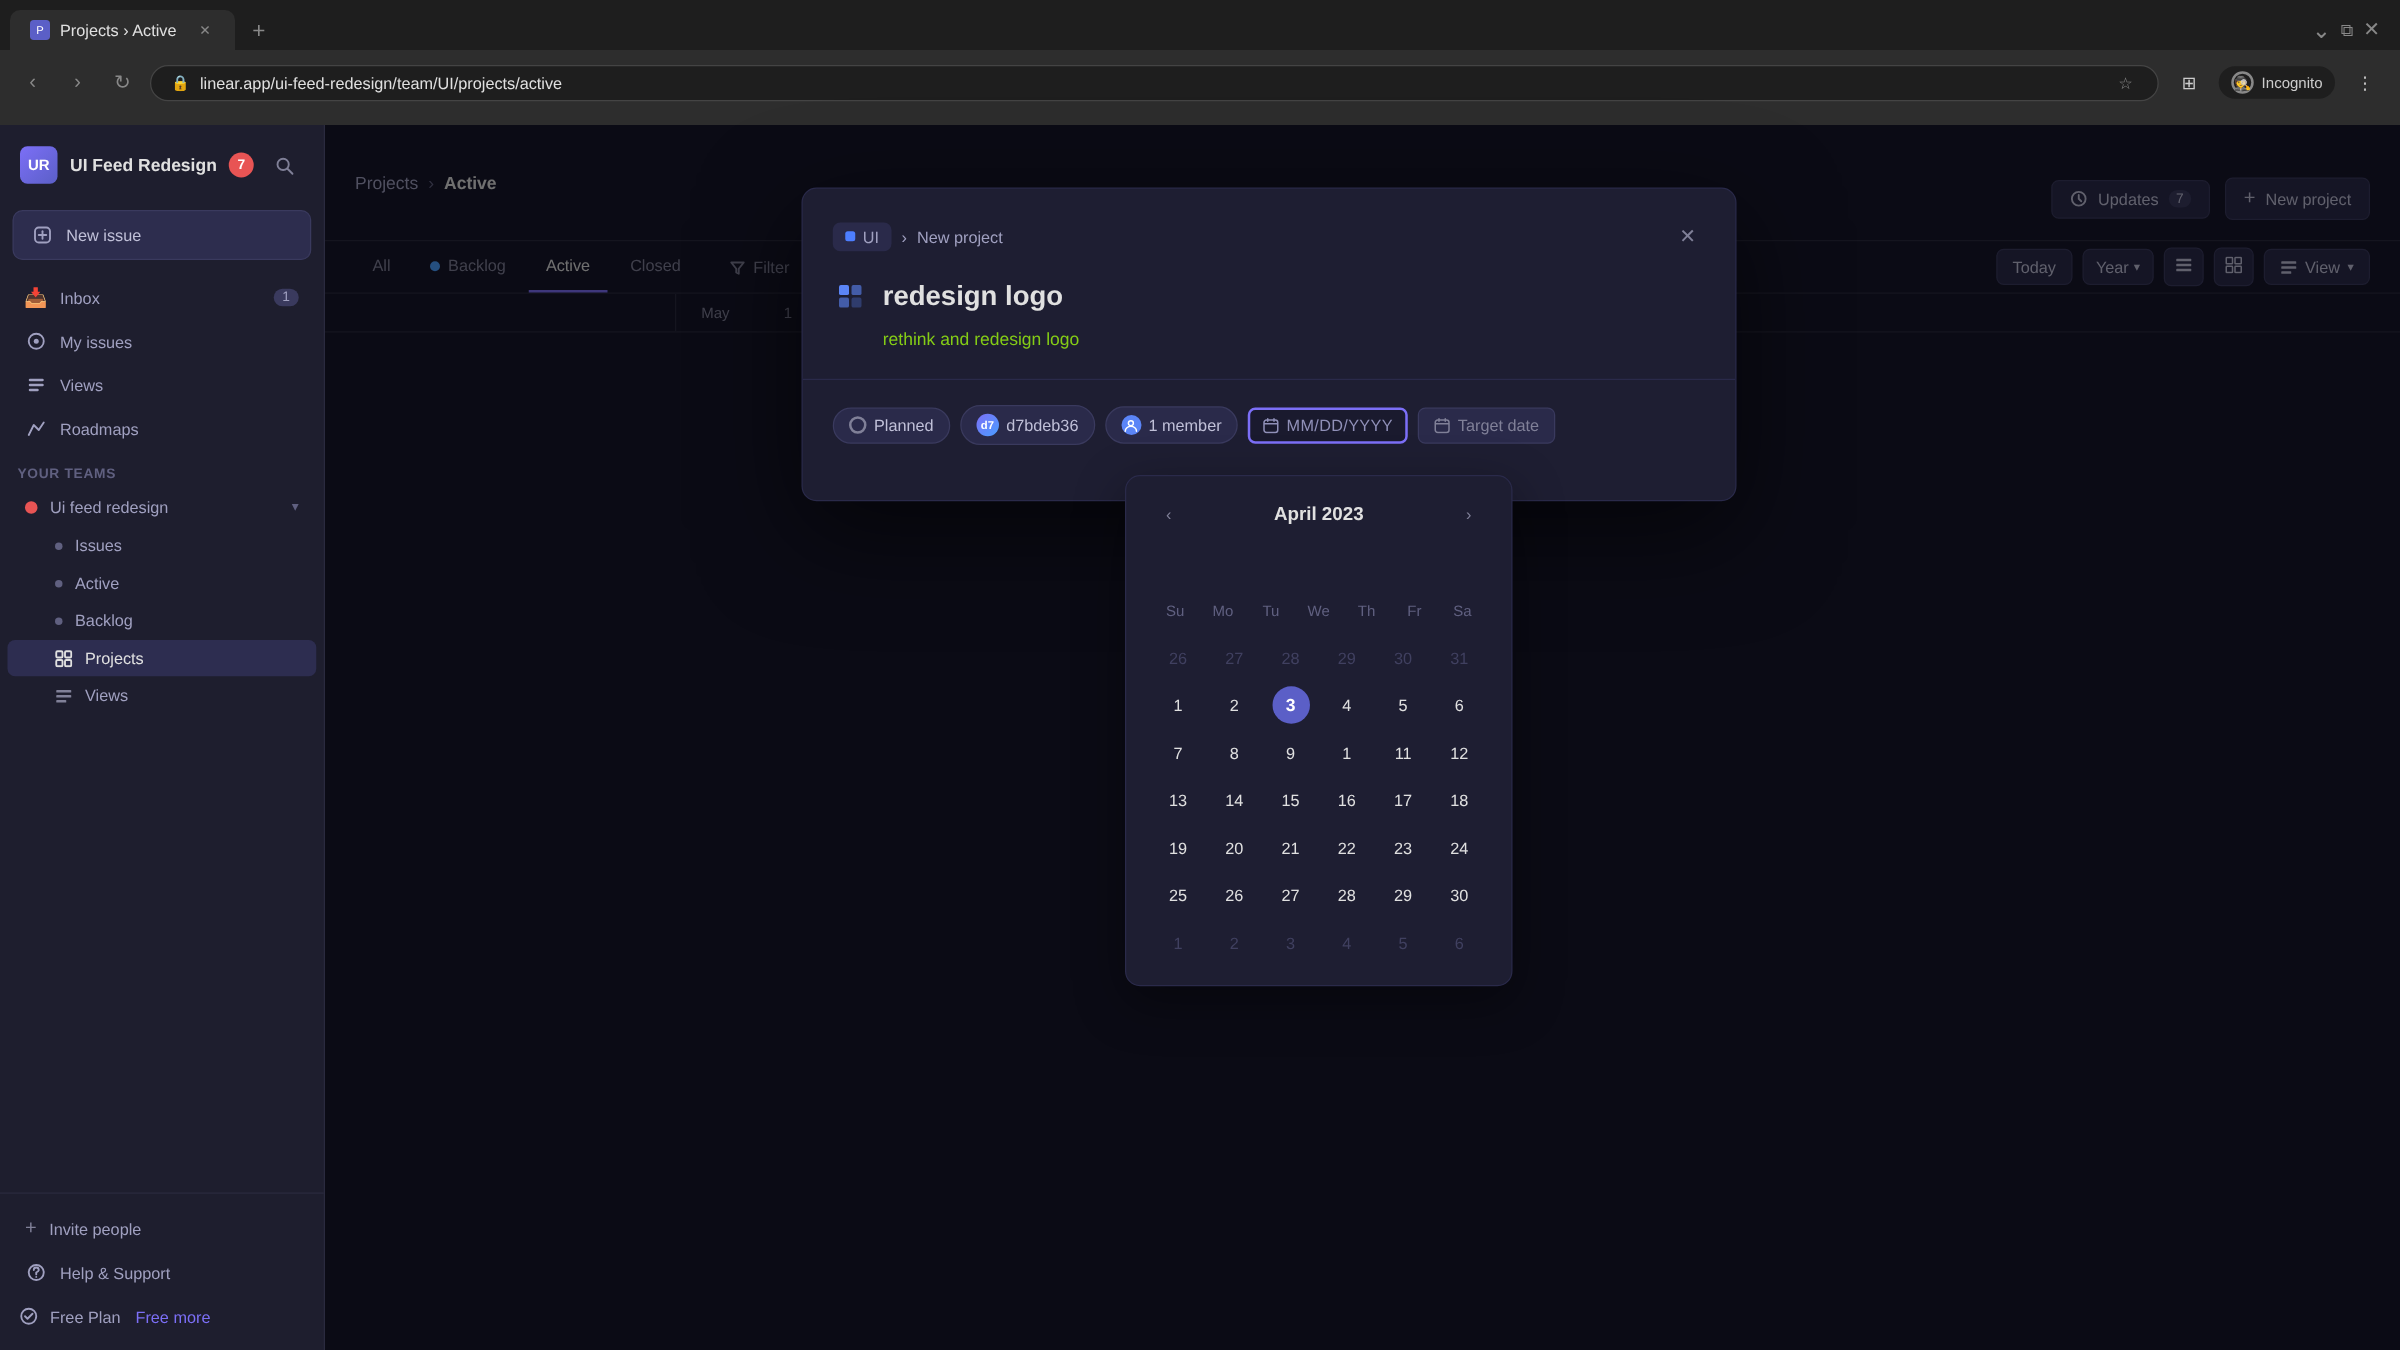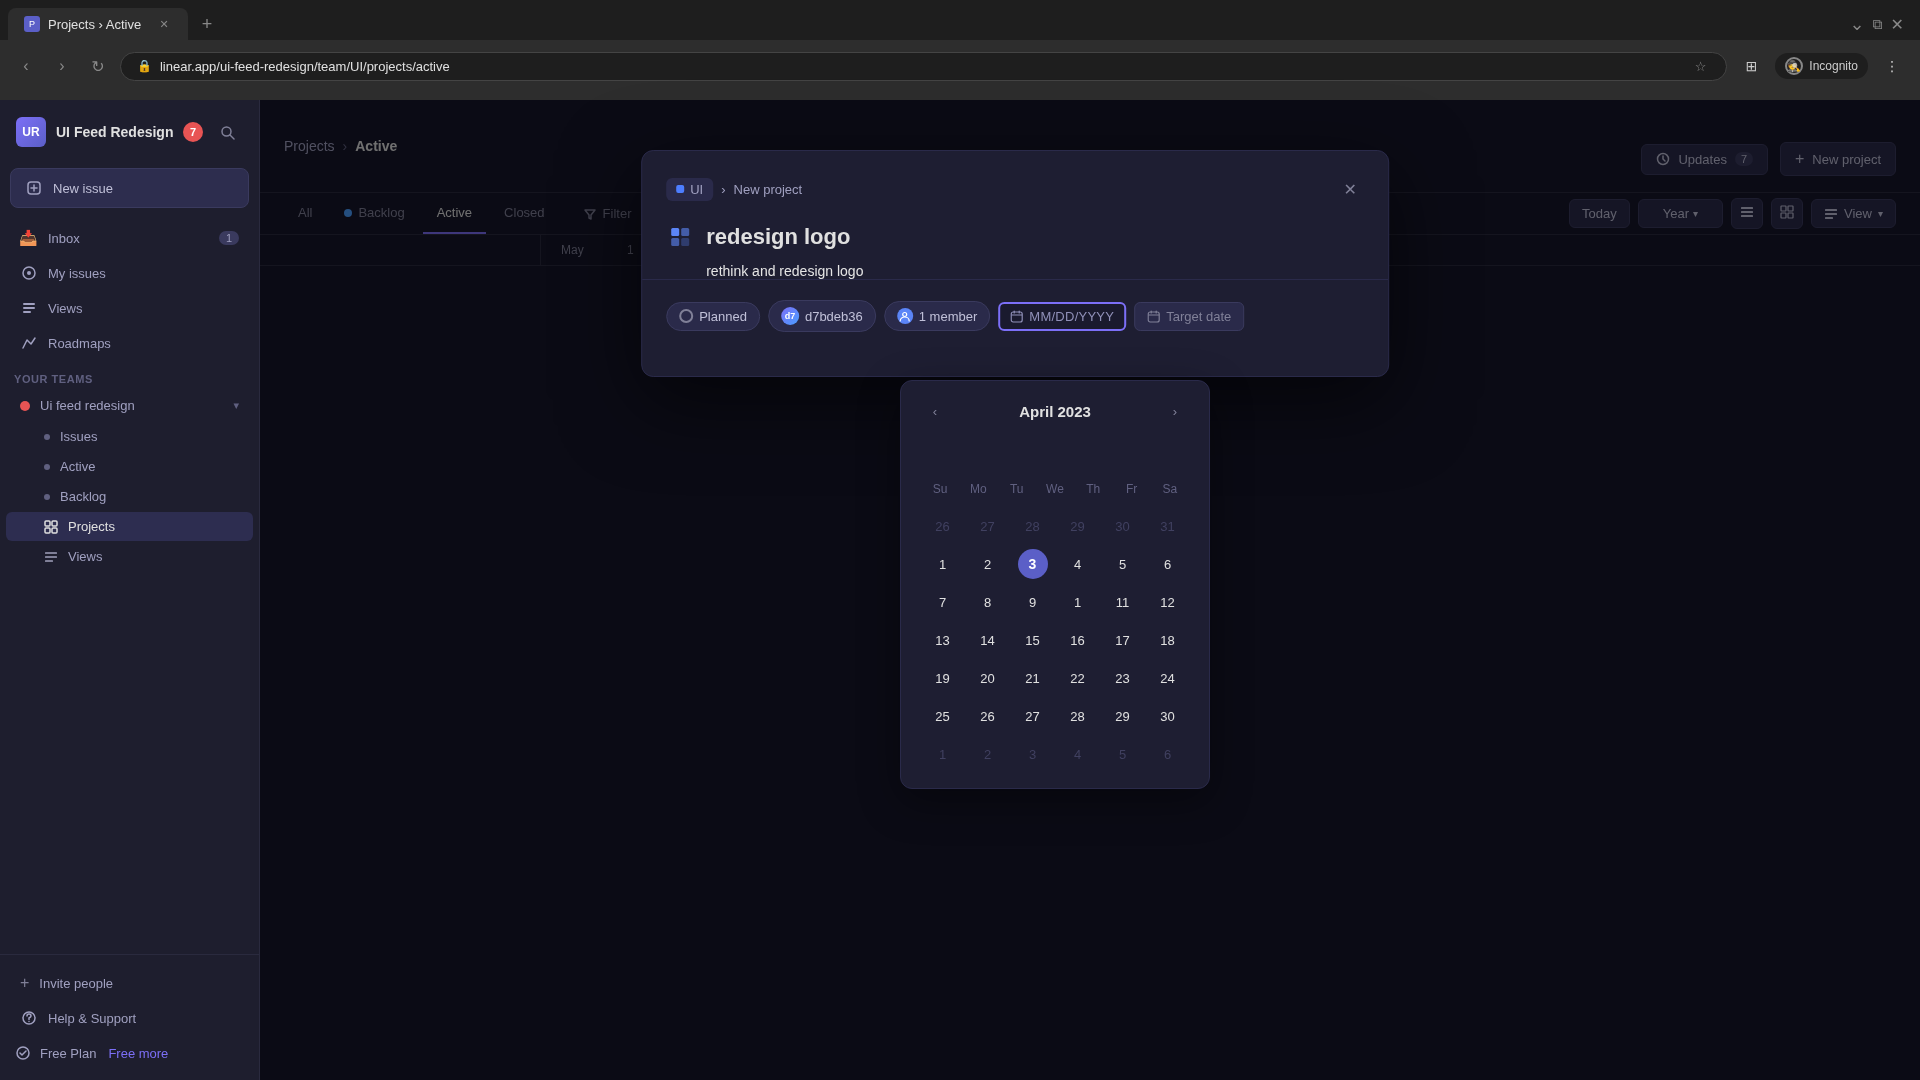--- a/index.html
+++ b/index.html
@@ -434,21 +434,21 @@
       border: 1px solid #3a3a5e;
       border-radius: 6px;
       color: #c0c0d8;
       font-size: 13px;
       cursor: pointer;
     }
     .year-select {
       display: flex;
       align-items: center;
       gap: 4px;
-      padding: 6px 24px;
+      padding: 6px 10px;
       background: #2a2a4a;
       border: 1px solid #3a3a5e;
       border-radius: 6px;
       color: #c0c0d8;
       font-size: 13px;
       cursor: pointer;
     }
     .view-icon-btn {
       padding: 6px 8px;
       background: #2a2a4a;
@@ -571,23 +571,24 @@
     .project-title-input {
       font-size: 22px;
       font-weight: 600;
       color: #e0e0e0;
       background: transparent;
       border: none;
       outline: none;
       flex: 1;
     }
     .project-desc {
-      color: #e5e5e5;
+      color: #84cc16;
       font-size: 14px;
       margin-left: 40px;
+      margin-bottom: 24px;
     }
     .modal-divider {
       height: 1px;
       background: #2a2a4a;
       margin: 0 -24px 20px;
     }
     .modal-chips {
       display: flex;
       align-items: center;
       gap: 8px;

